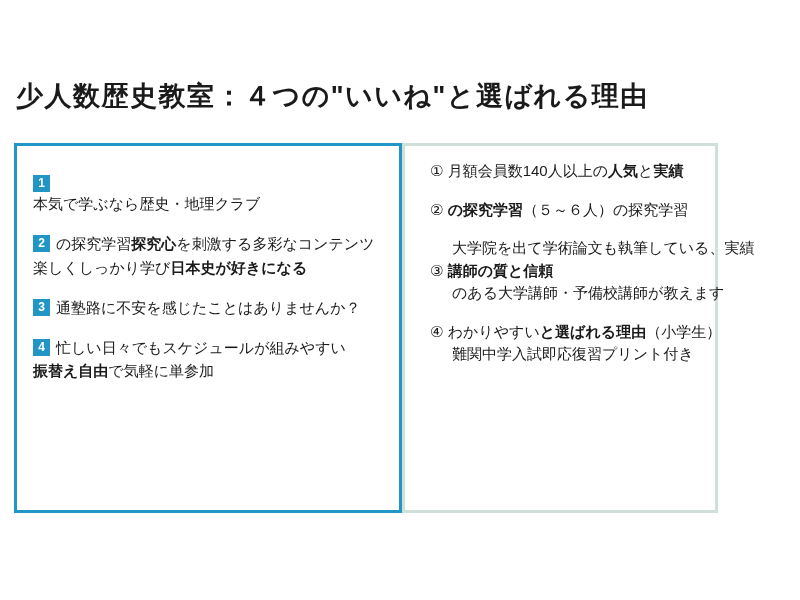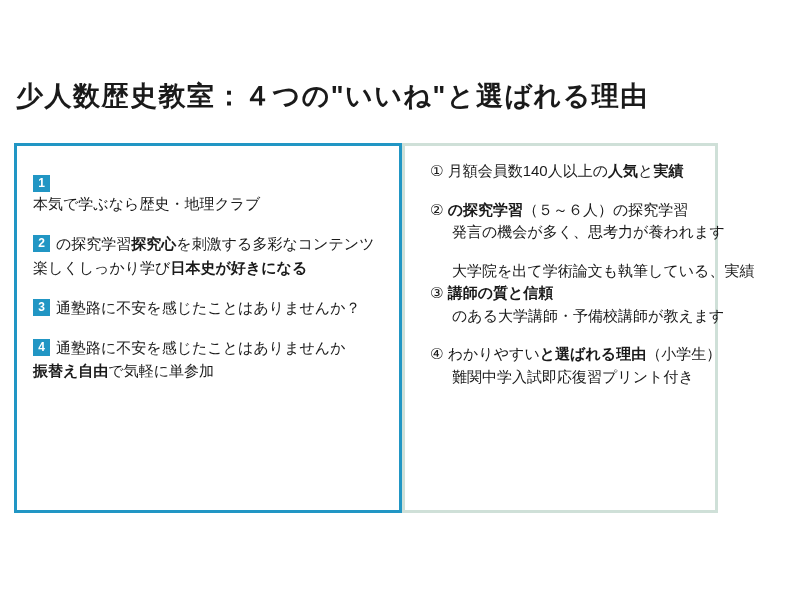--- a/index.html
+++ b/index.html
@@ -126,38 +126,37 @@
       <div class="left-item">
         <div class="line1">
           <span class="num-box">3</span>
           <span><span>通塾路に不安を感じたことはありませんか？</span></span>
         </div>
       </div>
 
       <div class="left-item">
         <div class="line1">
           <span class="num-box">4</span>
-          <span><span>通塾路に不安を感じたことはありませんか</span></span>
+          <span><span>忙しい日々でもスケジュールが組みやすい</span></span>
         </div>
         <div class="line2"><span class="b">振替え自由</span><span>で気軽に単参加</span></div>
       </div>
 
     </div>
 
     <div class="panel panel-right">
 
       <div class="right-item">
         <div class="r-line"><span>①</span>
           <span>月額会員数140人以上の</span><span class="b">人気</span><span>と</span><span class="b">実績</span></div>
       </div>
 
       <div class="right-item">
         <div class="r-line"><span>②</span>
           <span class="b">の探究学習</span><span>（５～６人）の探究学習</span></div>
-        <div class="r-line r-indent">発言の機会が多く、思考力が養われます</div>
       </div>
 
       <div class="right-item">
         <div class="r-line r-indent">大学院を出て学術論文も執筆している、実績</div>
         <div class="r-line"><span>③</span>
           <span class="b">講師の質と信頼</span></div>
         <div class="r-line r-indent">のある大学講師・予備校講師が教えます</div>
       </div>
 
       <div class="right-item">

